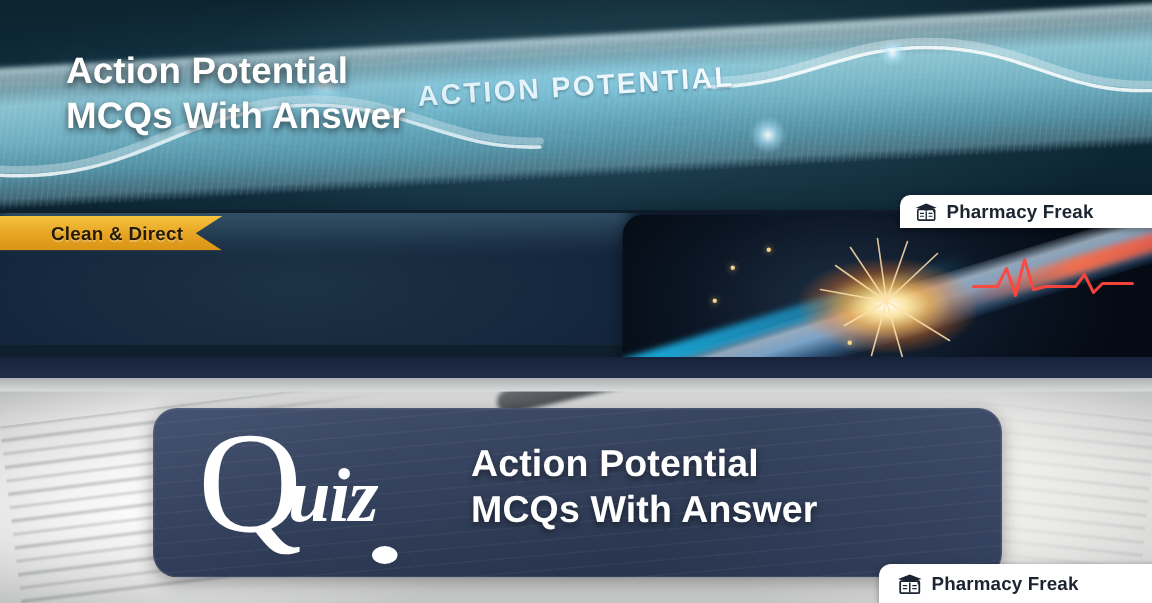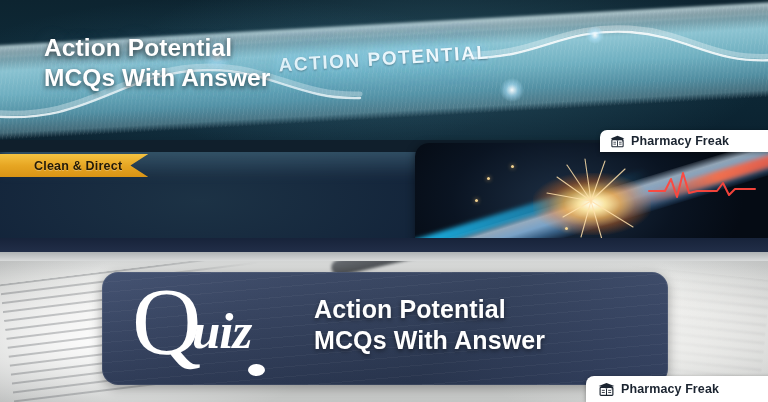--- a/index.html
+++ b/index.html
@@ -65,21 +65,21 @@
     transform:translateX(-50%) rotate(-3.6deg);
     color:#f3fbff;
     font-size:19px;font-weight:700;letter-spacing:1.6px;
     font-family:"Liberation Sans",sans-serif;
     text-shadow:0 0 12px rgba(160,225,255,.95),0 0 26px rgba(90,190,235,.6),0 1px 2px rgba(0,0,0,.45);
     white-space:nowrap;
   }
 
   
   .mid{
-    position:absolute;left:0;top:152px;width:768px;height:88px;
+    position:absolute;left:0;top:142px;width:768px;height:88px;
     background:
       radial-gradient(ellipse 420px 150px at 26% 55%, #1c3245 0%, #13243a 58%, #0e1b2c 100%),
       linear-gradient(180deg,#13283c,#0d1a2b);
     overflow:hidden;
   }
   .mid-sheen{
     position:absolute;left:0;top:-8px;width:420px;height:34px;
     background:linear-gradient(180deg,rgba(120,180,200,.38),rgba(120,180,200,0));
     filter:blur(5px);
   }

